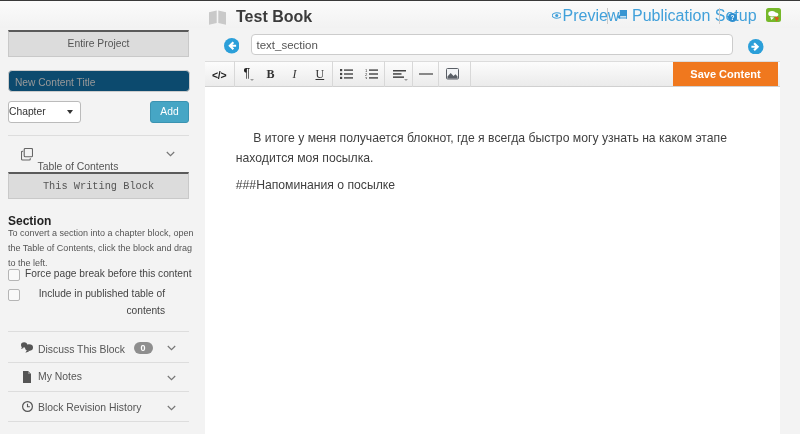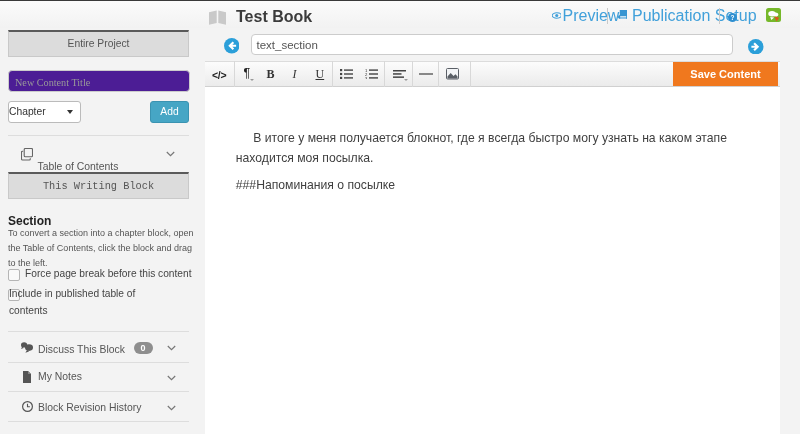--- a/index.html
+++ b/index.html
@@ -22,22 +22,22 @@
 
   .graybtn {
     left:8px; width:181px; height:27px;
     background:#dcdcdc;
     border:1px solid #c9c9c9;
     border-top:2px solid #5a5a5a;
     color:#555; font-size:10.3px; text-align:center; line-height:24px;
   }
   #newtitle {
     left:8px; top:70px; width:182px; height:22px;
-    background:#4c1d95; border:1px solid #ccc; border-radius:4px;
-    color:#999; font-size:10.2px; line-height:23px; padding-left:6px;font-family:Liberation Serif, serif;
+    background:#0c4a6e; border:1px solid #ccc; border-radius:4px;
+    color:#999; font-size:10.2px; line-height:23px; padding-left:6px;
   }
   #chapsel {
     left:8px; top:101px; width:73px; height:22px;
     background:#fff; border:1px solid #bbb; border-radius:3px;
     color:#333; font-size:10.3px; line-height:20px; 
   }
   #chapsel .caret { position:absolute; right:7px; top:8px; width:0; height:0;
     border-left:3.5px solid transparent; border-right:3.5px solid transparent; border-top:4.5px solid #333; }
   #addbtn {
     left:150px; top:101px; width:39px; height:22px;
@@ -140,21 +140,21 @@
   </svg>
 
   <div class="abs graybtn" style="top:172px;font-family:Liberation Mono, monospace;">This Writing Block</div>
 
   <div class="abs" id="sectionhead">Section</div>
   <div class="abs" id="sectiondesc">To convert a section into a chapter block, open the Table of Contents, click the block and drag to the left.</div>
 
   <div class="abs cb" style="left:8px; top:269px;"></div>
   <div class="abs cblabel" style="left:25px; top:265px;">Force page break before this content</div>
   <div class="abs cb" style="left:8px; top:289px;"></div>
-  <div class="abs cblabel" style="left:9px; top:285px; width:140px;">Include in published table of contents</div>
+  <div class="abs cblabel" style="left:25px; top:285px; width:140px;text-align:right;">Include in published table of contents</div>
 
   <div class="abs sidesep" style="top:331px;"></div>
   <svg class="abs" style="left:20.5px; top:342px;" width="12" height="11" viewBox="0 0 12 11">
     <ellipse cx="3.1" cy="2.9" rx="3.1" ry="2.7" fill="#555"></ellipse>
     <path d="M1.2 4.4 l-1.2 2.6 l2.6 -1.1 z" fill="#555"></path>
     <ellipse cx="8" cy="5.6" rx="4" ry="3.3" fill="#555"></ellipse>
     <path d="M6.2 7.8 l-1.8 3 l3.6 -1.4 z" fill="#555"></path>
   </svg>
   <div class="abs rowtext" style="top:343.5px;">Discuss This Block</div>
   <div class="abs" id="badge0">0</div>

